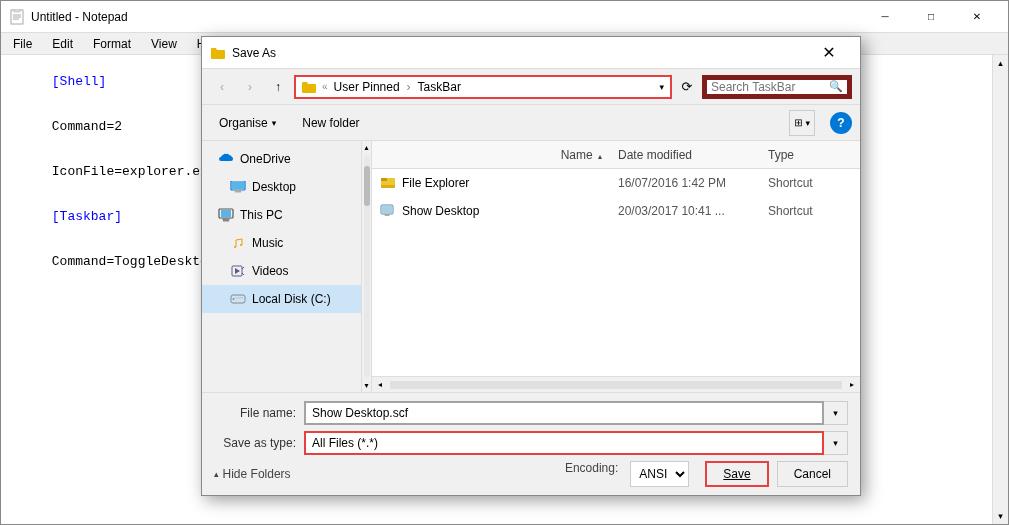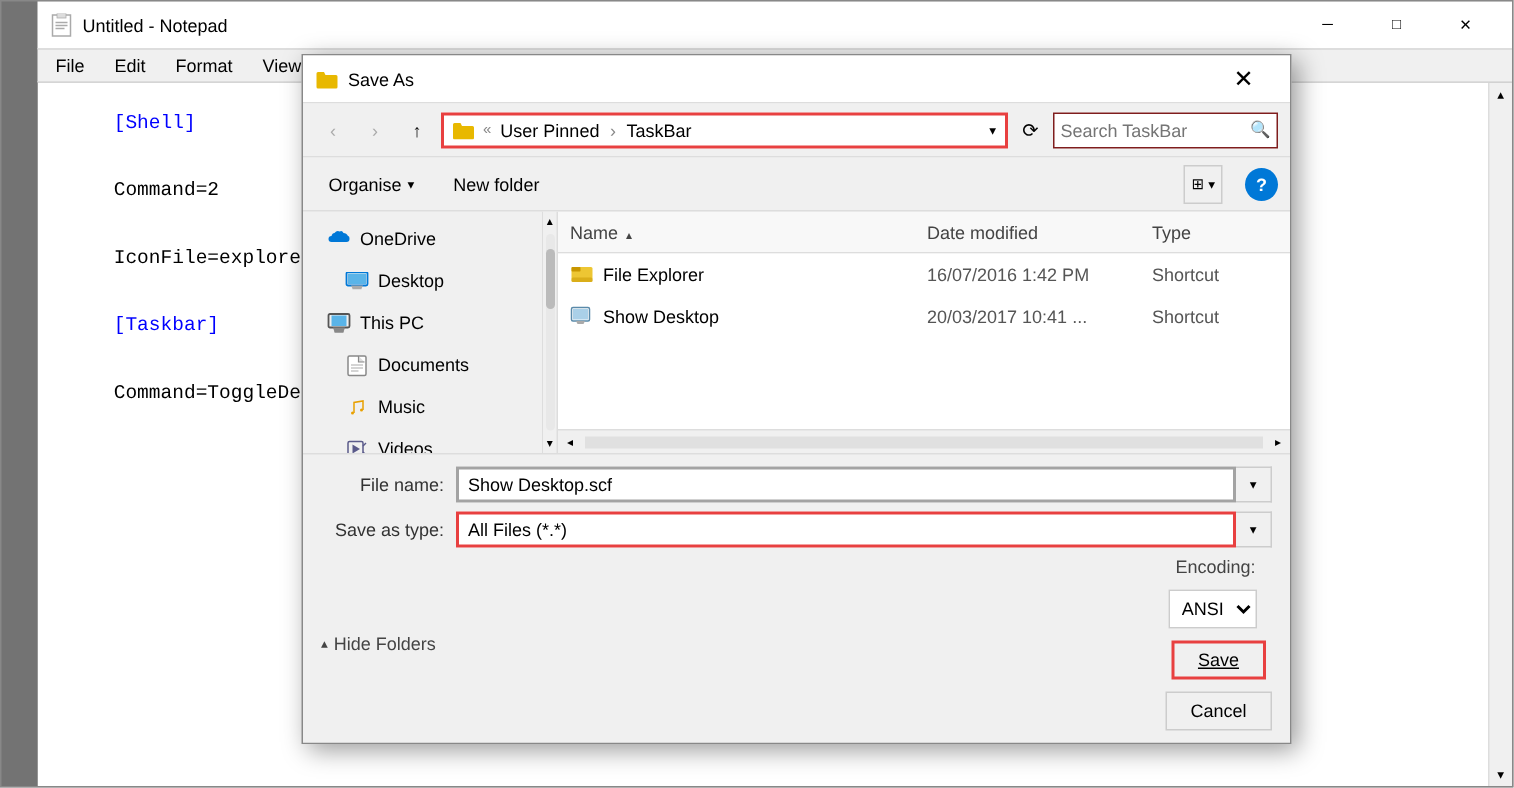--- a/index.html
+++ b/index.html
@@ -10,26 +10,25 @@
       width: 1009px;
       height: 525px;
       overflow: hidden;
       display: flex;
     }
 
     
     .notepad-window {
       width: 100%;
       height: 100%;
-      background: #737373;
+      background: #3b82f6;
       border: 1px solid #888;
       display: flex;
       flex-direction: column;
       position: relative;
-      padding-left: 24px;
     }
 
     .notepad-titlebar {
       background: #ffffff;
       height: 32px;
       display: flex;
       align-items: center;
       padding: 0 8px;
       border-bottom: 1px solid #ddd;
       justify-content: space-between;
@@ -186,21 +185,21 @@
       height: 22px;
       border: 1px solid transparent;
       background: transparent;
       cursor: pointer;
       font-size: 12px;
     }
 
     .search-bar {
       width: 150px;
       height: 24px;
-      border: 1px solid #7f1d1d;
+      border: 5px solid #7f1d1d;
       padding: 0 4px;
       display: flex;
       align-items: center;
       background: white;
     }
 
     .search-bar input {
       border: none;
       outline: none;
       width: 100%;
@@ -315,21 +314,21 @@
     .file-list-header {
       height: 28px;
       display: flex;
       align-items: center;
       border-bottom: 1px solid #ddd;
       background: #f8f8f8;
       font-size: 12px;
       color: #444;
     }
 
-    .file-col-name { flex: 1; padding: 0 8px; cursor: pointer; }
+    .file-col-name { flex: 1; padding: 0 8px; cursor: pointer; text-align: right; }
     .file-col-date { width: 150px; padding: 0 8px; cursor: pointer; }
     .file-col-type { width: 100px; padding: 0 8px; cursor: pointer; }
 
     .file-list {
       flex: 1;
       overflow-y: auto;
       background: white;
     }
 
     .file-row {
@@ -444,22 +443,21 @@
       align-items: center;
       gap: 4px;
       cursor: pointer;
       font-size: 12px;
       color: #444;
     }
 
     .footer-buttons {
       display: flex;
       gap: 8px;
-      align-items: center;
-      flex-direction: column;
+      align-items: flex-start;
     }
 
     .encoding-label { font-size: 12px; color: #444; margin-right: 4px; }
 
     .encoding-select {
       height: 26px;
       padding: 0 4px;
       border: 1px solid #ccc;
       font-size: 12px;
       background: white;
@@ -634,32 +632,20 @@
                 <svg width="16" height="14" viewBox="0 0 16 14">
                   <rect x="1" y="1" width="14" height="9" rx="1" fill="none" stroke="#555" stroke-width="1.2"></rect>
                   <rect x="3" y="2" width="10" height="7" fill="#5ab4e8"></rect>
                   <path d="M4 10 L5 13 L11 13 L12 10 Z" fill="#888"></path>
                   <line x1="5" y1="13" x2="11" y2="13" stroke="#888" stroke-width="1"></line>
                 </svg>
               </span>
               <span>This PC</span>
             </div>
 
-            <div class="sidebar-item" style="padding-left:28px;">
-              <span class="sidebar-icon">
-                <svg width="14" height="15" viewBox="0 0 14 15">
-                  <rect x="1" y="1" width="12" height="13" rx="1" fill="white" stroke="#888" stroke-width="1"></rect>
-                  <polyline points="8,1 8,5 12,5" fill="#ddd" stroke="#888" stroke-width="0.8"></polyline>
-                  <line x1="3" y1="7" x2="11" y2="7" stroke="#aaa" stroke-width="0.8"></line>
-                  <line x1="3" y1="9" x2="11" y2="9" stroke="#aaa" stroke-width="0.8"></line>
-                  <line x1="3" y1="11" x2="8" y2="11" stroke="#aaa" stroke-width="0.8"></line>
-                </svg>
-              </span>
-              <span>Documents</span>
-            </div>
 
 
             <div class="sidebar-item" style="padding-left:28px;">
               <span class="sidebar-icon">
                 <svg width="14" height="14" viewBox="0 0 14 14">
                   <path d="M5 11 Q5 12 4 12 Q3 12 3 11 Q3 10 4 10 Q5 10 5 11 Z" fill="#e8a000"></path>
                   <path d="M5 11 L5 4 L11 3 L11 9" stroke="#e8a000" stroke-width="1" fill="none"></path>
                   <path d="M11 9 Q11 10 10 10 Q9 10 9 9 Q9 8 10 8 Q11 8 11 9 Z" fill="#e8a000"></path>
                 </svg>
               </span>

